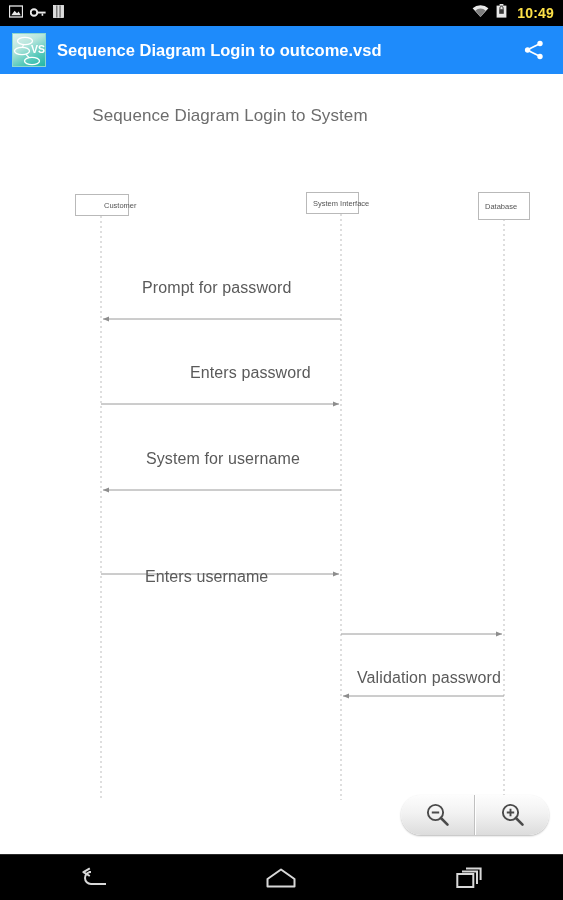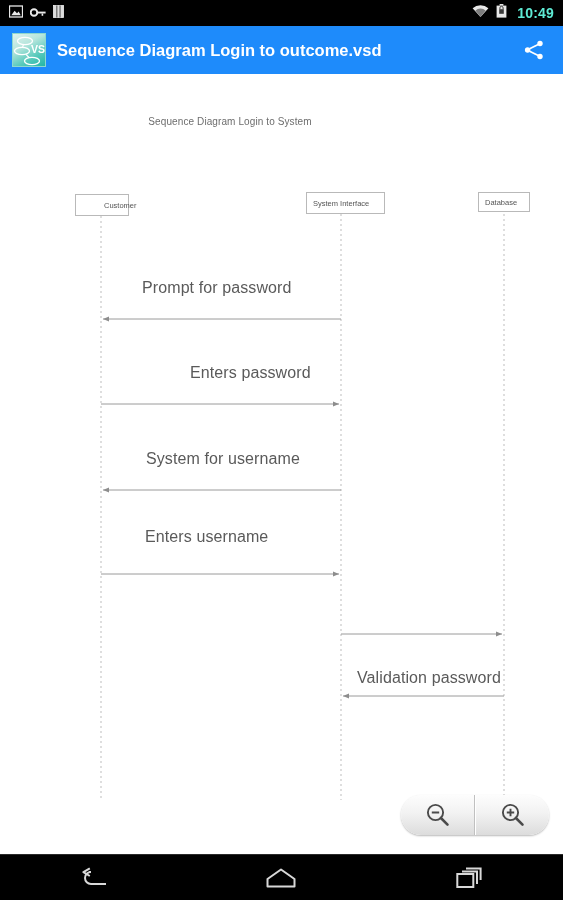--- a/index.html
+++ b/index.html
@@ -27,21 +27,21 @@
     justify-content: space-between;
     padding: 0 9px;
     box-sizing: border-box;
   }
   .status-left, .status-right {
     display: flex;
     align-items: center;
     gap: 7px;
   }
   .status-clock {
-    color: #5eead4;
+    color: #fde047;
     font-size: 14px;
     font-weight: bold;
     letter-spacing: 0.2px;
     margin-left: 3px;
   }
   .sb-icon { display: block; }
 
   
   .app-bar {
     position: absolute;
@@ -88,25 +88,25 @@
   .canvas {
     position: absolute;
     top: 74px; left: 0;
     width: 563px;
     height: 781px;
     background: #ffffff;
     overflow: hidden;
   }
   .diagram-title {
     position: absolute;
-    top: 42px;
+    top: 32px;
     left: 0;
     width: 460px;
     text-align: center;
-    font-size: 10px;
+    font-size: 17px;
     color: #6d6d6d;
     letter-spacing: 0.1px;
   }
   .sd-svg {
     position: absolute;
     top: 0; left: 0;
   }
   .lifeline-box {
     position: absolute;
     border: 1px solid #b9b9b9;
@@ -264,31 +264,31 @@
       <line x1="341" y1="416" x2="103" y2="416" stroke="#9a9a9a" stroke-width="1" marker-end="url(#arrL)"></line>
       <line x1="101" y1="500" x2="339" y2="500" stroke="#9a9a9a" stroke-width="1" marker-end="url(#arrR)"></line>
       <line x1="341" y1="560" x2="502" y2="560" stroke="#9a9a9a" stroke-width="1" marker-end="url(#arrR)"></line>
       <line x1="504" y1="622" x2="343" y2="622" stroke="#9a9a9a" stroke-width="1" marker-end="url(#arrL)"></line>
     </g>
   </svg>
 
   <div class="lifeline-box" style="left:75px; top:120px; width:54px; height:22px;padding-left:28px;">
     <span class="lifeline-label">Customer</span>
   </div>
-  <div class="lifeline-box" style="left:306px; top:118px; width:79px; height:22px;">
+  <div class="lifeline-box" style="left:306px; top:118px; width:53px; height:22px;">
     <span class="lifeline-label">System Interface</span>
   </div>
-  <div class="lifeline-box" style="left:478px; top:118px; width:52px; height:20px;">
+  <div class="lifeline-box" style="left:478px; top:118px; width:52px; height:28px;">
     <span class="lifeline-label">Database</span>
   </div>
 
   <div class="msg-label" style="left:142px; top:205px;">Prompt for password</div>
   <div class="msg-label" style="left:162px; top:290px;padding-left:28px;">Enters password</div>
   <div class="msg-label" style="left:146px; top:376px;">System for username</div>
-  <div class="msg-label" style="left:145px; top:454px;">Enters username</div>
+  <div class="msg-label" style="left:145px; top:494px;">Enters username</div>
   <div class="msg-label" style="left:357px; top:595px;">Validation password</div>
 
   <div class="zoom-controls" style="top:721px;">
     <div class="zoom-btn left">
       <svg width="26" height="26" viewBox="0 0 26 26">
         <circle cx="10.5" cy="10.5" r="7.6" fill="none" stroke="#4a4a4a" stroke-width="1.9"></circle>
         <line x1="15.9" y1="16" x2="22.5" y2="22.6" stroke="#4a4a4a" stroke-width="2.6" stroke-linecap="round"></line>
         <line x1="6.8" y1="10.5" x2="14.2" y2="10.5" stroke="#4a4a4a" stroke-width="1.9"></line>
       </svg>
     </div>

